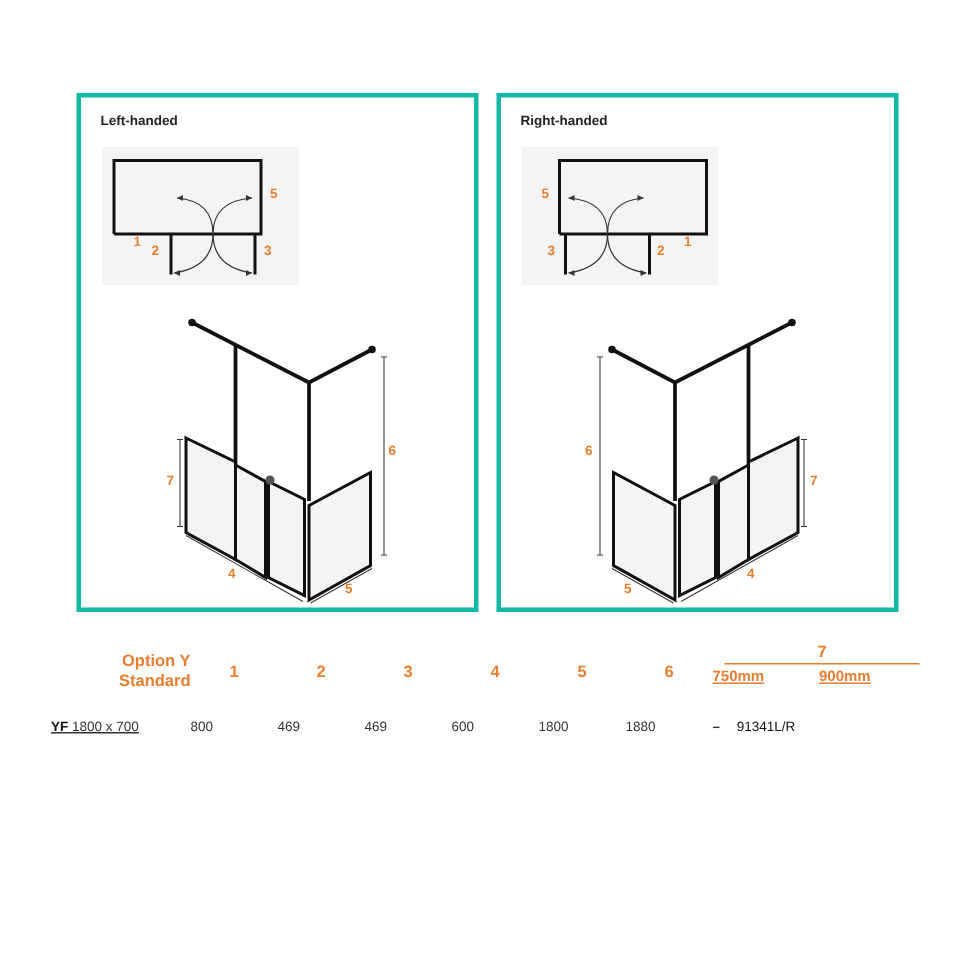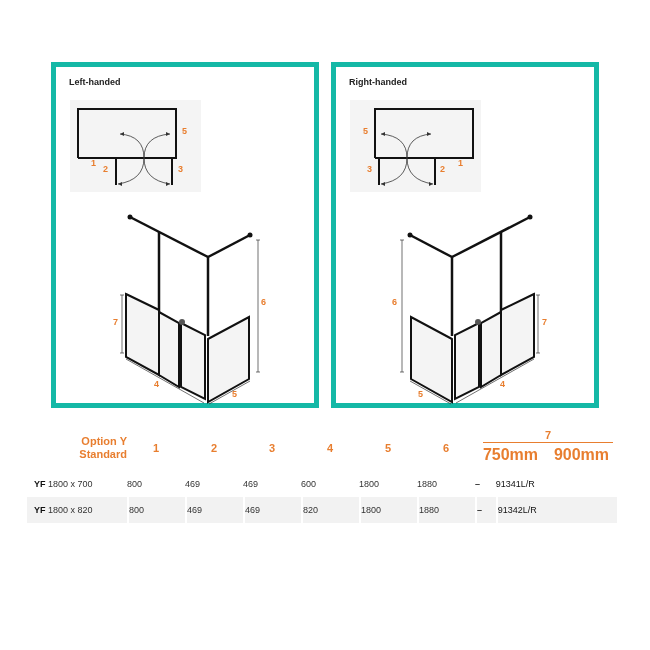--- a/index.html
+++ b/index.html
@@ -1,44 +1,44 @@
 <!DOCTYPE html>
 <html><head>
 <meta charset="utf-8">
 <style>
   html, body { margin: 0; padding: 0; background: #ffffff; }
   body { width: 650px; height: 650px; position: relative; overflow: hidden;
          font-family: "Liberation Sans", sans-serif; color: #222; }
   .panel { position: absolute; top: 62px; width: 268px; height: 346px;
-           border: 5px solid #14b8a6; background: #fff; box-sizing: border-box; }
+           border: 3px solid #14b8a6; background: #fff; box-sizing: border-box; }
   .panel.left { left: 51px; }
   .panel.right { left: 331px; }
   .panel-title { position: absolute; left: 13px; top: 10px; font-size: 9px;
                  font-weight: bold; color: #222; }
   .plan { position: absolute; top: 33px; width: 131px; height: 92px; background: #f4f4f4; }
   .panel.left .plan { left: 14px; }
   .panel.right .plan { left: 14px; }
   .plan svg, .iso svg { position: absolute; left: 0; top: 0; }
   .iso { position: absolute; top: 140px; width: 268px; height: 200px; }
   .lbl { font-family: "Liberation Sans", sans-serif; font-size: 9px; font-weight: bold; fill: #e87e2f; }
 
   table.spec { position: absolute; left: 27px; top: 425px; width: 590px;
                border-collapse: separate; border-spacing: 0; }
   .spec th { color: #e87e2f; font-weight: bold; font-size: 11px; text-align: center;
              padding: 0; height: 46px; vertical-align: middle; }
   .spec th.opt { text-align: right; padding-left: 12px; width: 88px; line-height: 13px; }
   .spec th.seven-wrap { padding: 0; vertical-align: top; }
   .seven-top { border-bottom: 1px solid #e87e2f; margin: 4px 4px 0 8px; padding-bottom: 1px;
                font-size: 11px; text-align: center; }
   .seven-sub { display: flex; margin-top: 3px; }
-  .seven-sub span { flex: 1; text-align: center; font-size: 16px; }
+  .seven-sub span { flex: 1; text-align: left; font-size: 10px; text-decoration: underline; }
   .spec td { font-size: 9px; color: #333; height: 26px; padding: 0; }
   .spec tr.r2 td { background: #f2f2f2; border-left: 2px solid #fff; }
   .spec tr.r2 td:first-child { border-left: none; }
-  .spec td.name { text-align: left; padding-left: 7px; }
+  .spec td.name { text-align: left; padding-left: 7px; text-decoration: underline; }
   .spec td.name b { font-weight: bold; color: #111; }
   .spec td.code { font-weight: normal; color: #111; }
   .spec td.dash { font-weight: bold; }
 </style>
 </head>
 <body>
 
 <div class="panel left">
   <div class="panel-title">Left-handed</div>
   <div class="plan">
@@ -167,25 +167,14 @@
       <td class="name"><b>YF</b> <span>1800 x 700</span></td>
       <td>800</td>
       <td>469</td>
       <td>469</td>
       <td>600</td>
       <td>1800</td>
       <td>1880</td>
       <td class="dash">–</td>
       <td class="code">91341L/R</td>
     </tr>
-    <tr class="r2">
-      <td class="name"><b>YF</b> <span>1800 x 820</span></td>
-      <td>800</td>
-      <td>469</td>
-      <td>469</td>
-      <td>820</td>
-      <td>1800</td>
-      <td>1880</td>
-      <td class="dash">–</td>
-      <td class="code">91342L/R</td>
-    </tr>
   </tbody>
 </table>
 
 </body></html>

